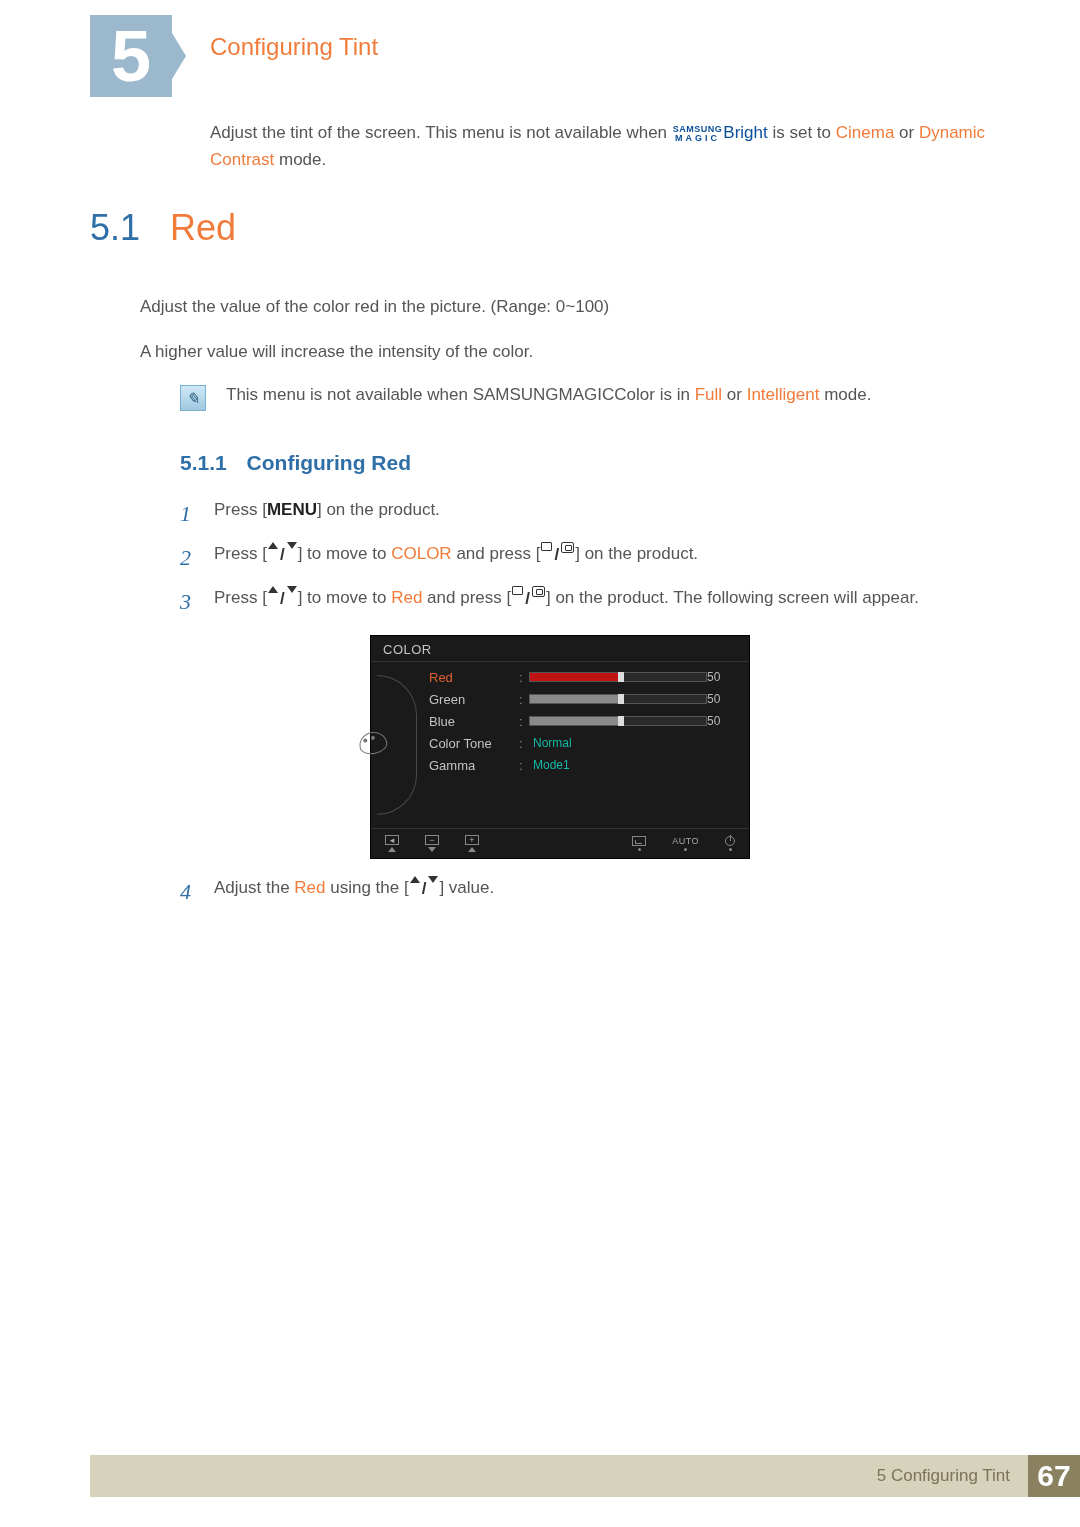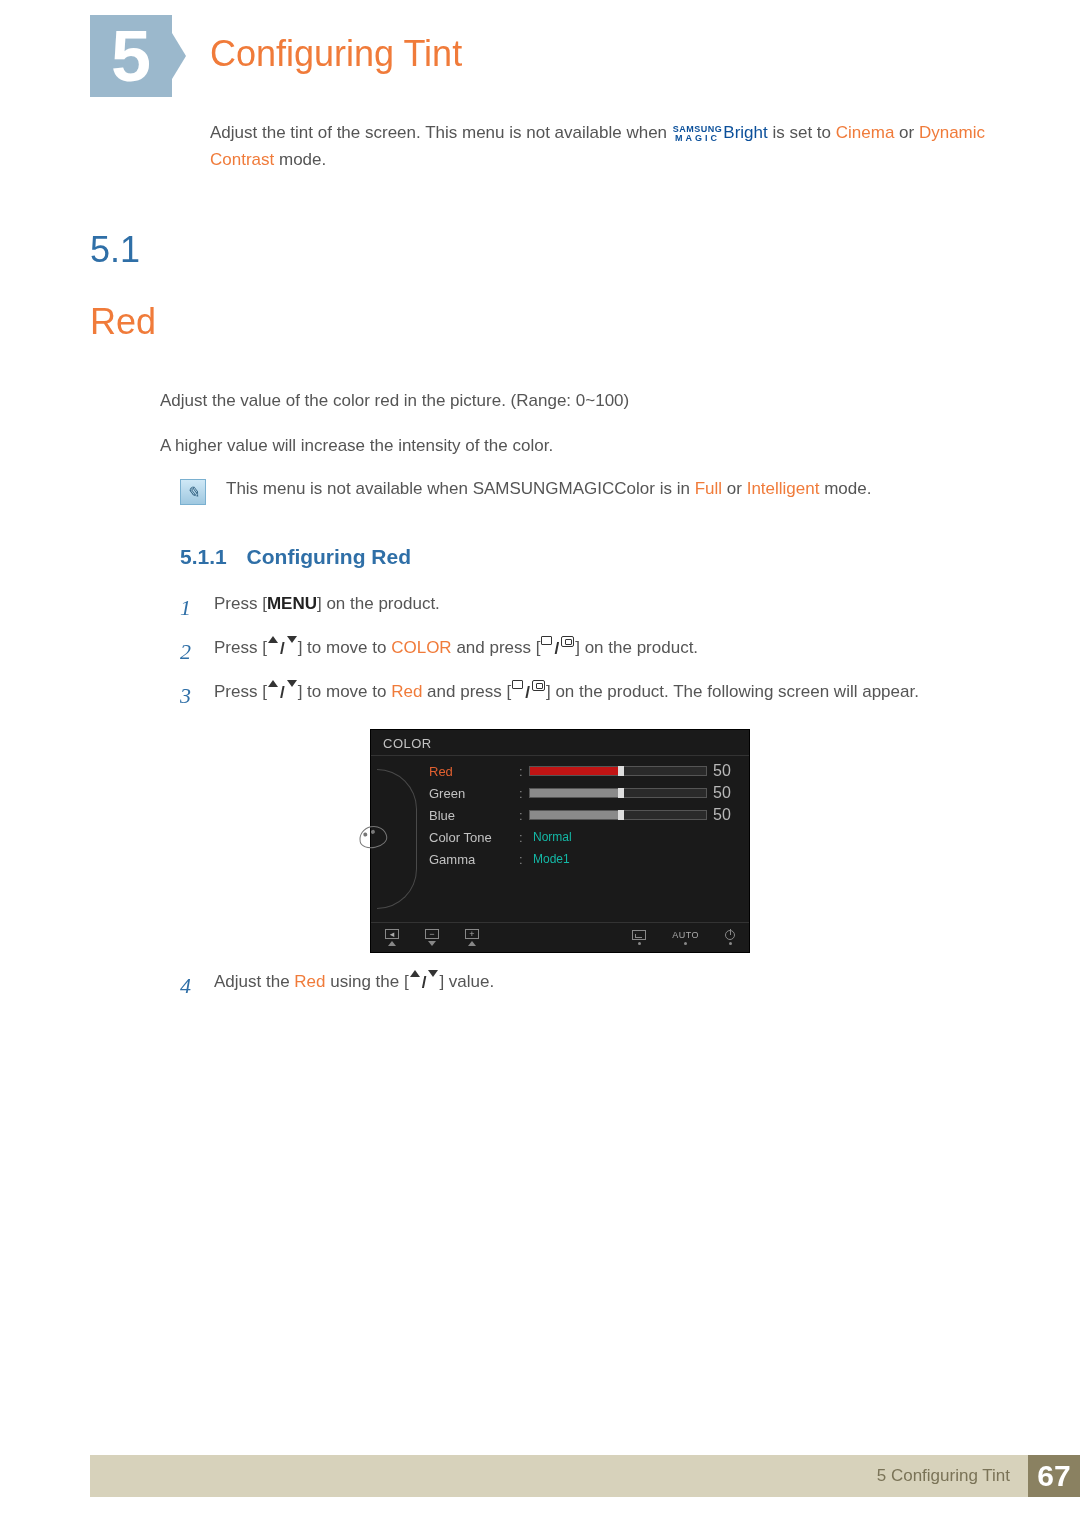--- a/index.html
+++ b/index.html
@@ -32,21 +32,21 @@
     right: -14px; top: 18px;
     width: 0; height: 0;
     border-top: 23px solid transparent;
     border-bottom: 23px solid transparent;
     border-left: 14px solid #9bb8cc;
   }
   .chapter-title {
     position: absolute;
     left: 120px; top: 18px;
     color: #f07b3a;
-    font-size: 36px;
+    font-size: 24px;
     font-weight: 500;
   }
   .intro {
     margin-left: 120px;
     margin-top: 4px;
     font-size: 17px;
     line-height: 1.6;
     color: #555;
   }
   .intro .magic-token {
@@ -56,27 +56,26 @@
     margin: 0 1px;
   }
   .intro .magic-token .t1 { display:block; letter-spacing: 0.5px;}
   .intro .magic-token .t2 { display:block; letter-spacing: 3px;}
   .intro .bright-text { color: #0a4f9a; }
   .orange { color: #f07b3a; }
   .section-head {
     display: flex;
     align-items: baseline;
     gap: 30px;
-    margin-top: 56px;
-    flex-direction: column;
+    margin-top: 34px;
   }
   .section-num { color: #2f6fa7; font-size: 36px; font-weight: 500; }
   .section-title { color: #f07b3a; font-size: 36px; font-weight: 500; }
   .body-text {
-    margin-left: 70px;
+    margin-left: 50px;
     margin-top: 45px;
     font-size: 17px;
     line-height: 1.55;
     color: #555;
   }
   .body-text p { margin-bottom: 18px; }
   .note-row {
     margin-left: 90px;
     margin-top: 20px;
     display: flex;
@@ -188,21 +187,21 @@
     height: 22px;
   }
   .osd-row .colon{color:#888;}
   .osd-row.selected .label{ color:#e06030; }
   .bar-track{
     height:10px;border:1px solid #555;background:#2a2a2a;position:relative;
   }
   .bar-fill-red{position:absolute;left:0;top:0;height:100%;width:50%;background:#c01414;}
   .bar-mark{position:absolute;left:50%;top:-1px;height:calc(100% + 2px);width:6px;background:#ddd;}
   .bar-fill-grey{position:absolute;left:0;top:0;height:100%;width:50%;background:#8a8a8a;}
-  .osd-row .val{ text-align:center; font-size:16px; color:#b8b8b8; padding-right:2px;}
+  .osd-row .val{ text-align:left; font-size:12px; color:#b8b8b8; padding-right:2px;}
   .osd-row .textval{ font-size:12px; color:#14b8a6; padding-left:4px;}
   .osd-footer{
     height:30px;border-top:1px solid #333;display:flex;align-items:center;justify-content:space-between;
     padding:0 14px;color:#aaa;font-size:10px;
   }
   .osd-footer .left-grp,.osd-footer .right-grp{display:flex;gap:26px;align-items:center;}
   .osd-footer .btn{display:flex;flex-direction:column;align-items:center;gap:2px;}
   .osd-footer .box{width:14px;height:10px;border:1px solid #888;display:flex;align-items:center;justify-content:center;font-size:9px;}
   .osd-footer .tri-up-s{width:0;height:0;border-left:4px solid transparent;border-right:4px solid transparent;border-bottom:5px solid #888;}
   .osd-footer .tri-down-s{width:0;height:0;border-left:4px solid transparent;border-right:4px solid transparent;border-top:5px solid #888;}

